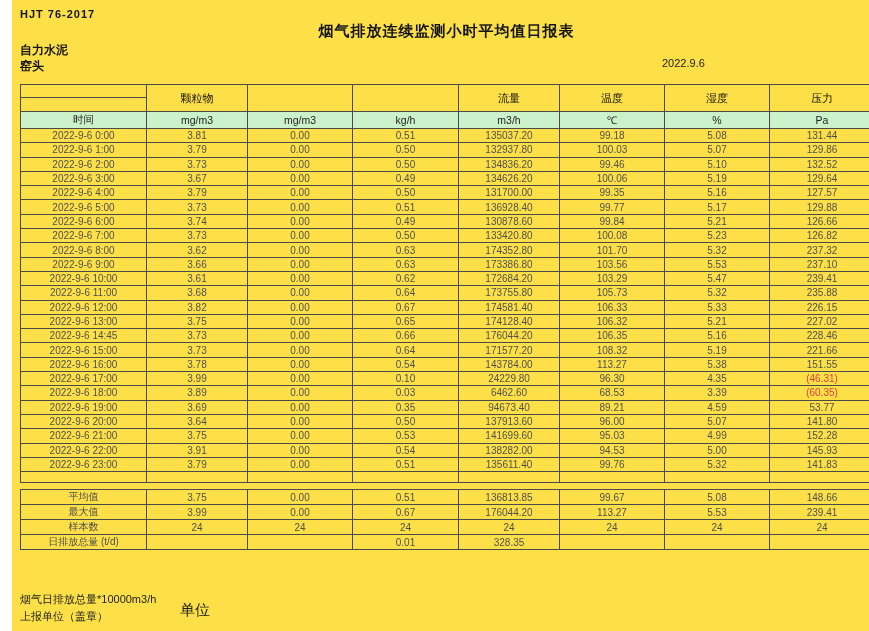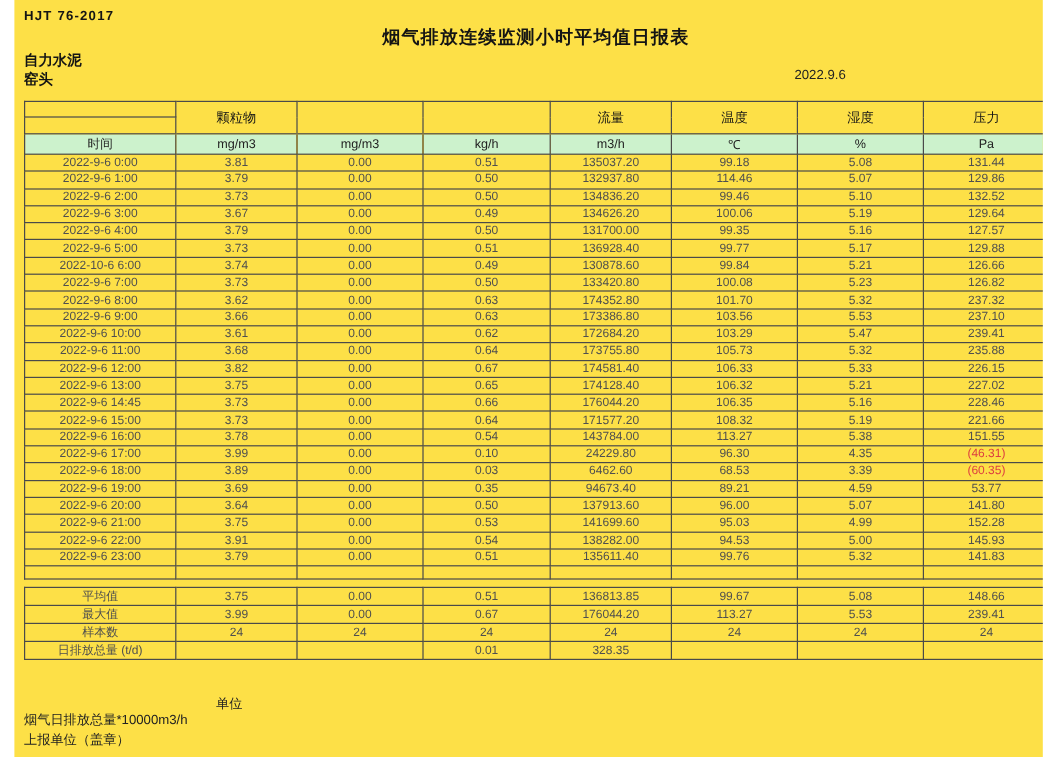--- a/index.html
+++ b/index.html
@@ -36,21 +36,21 @@
   tr.h1a td, tr.h1b td{font-size:11px;color:var(--head-text);}
   tr.h1b td{height:14px;}
   tr.green td{height:17px;background:var(--header-fill);font-size:10.5px;color:#222;}
   tr.datarow td{height:14.3px;}
   tr.emptyrow td{height:11px;}
   .gap{height:6px;}
   tr.sumrow td{height:12.7px;}
   td.neg{color:var(--neg);}
   .footer-note{position:absolute;left:8px;top:592px;font-size:11px;color:#222;}
   .footer-line2{position:absolute;left:8px;top:609px;font-size:11px;color:#222;}
-  .unit-label{position:absolute;left:168px;top:579px;font-size:11px;color:#222;}
+  .unit-label{position:absolute;left:168px;top:601px;font-size:15px;color:#222;}
 </style>
 </head>
 <body>
 
 <div class="page">
 
   <div class="doc-code">HJT  76-2017</div>
   <div class="title">烟气排放连续监测小时平均值日报表</div>
   <div class="company">自力水泥</div>
   <div class="station">窑头</div>
@@ -103,21 +103,21 @@
             <td>99.18</td>
             <td>5.08</td>
             <td>131.44</td>
           </tr>
           <tr class="datarow">
             <td>2022-9-6 1:00</td>
             <td>3.79</td>
             <td>0.00</td>
             <td>0.50</td>
             <td>132937.80</td>
-            <td>114.46</td>
+            <td>100.03</td>
             <td>5.07</td>
             <td>129.86</td>
           </tr>
           <tr class="datarow">
             <td>2022-9-6 2:00</td>
             <td>3.73</td>
             <td>0.00</td>
             <td>0.50</td>
             <td>134836.20</td>
             <td>99.46</td>
@@ -148,21 +148,21 @@
             <td>2022-9-6 5:00</td>
             <td>3.73</td>
             <td>0.00</td>
             <td>0.51</td>
             <td>136928.40</td>
             <td>99.77</td>
             <td>5.17</td>
             <td>129.88</td>
           </tr>
           <tr class="datarow">
-            <td>2022-10-6 6:00</td>
+            <td>2022-9-6 6:00</td>
             <td>3.74</td>
             <td>0.00</td>
             <td>0.49</td>
             <td>130878.60</td>
             <td>99.84</td>
             <td>5.21</td>
             <td>126.66</td>
           </tr>
           <tr class="datarow">
             <td>2022-9-6 7:00</td>

